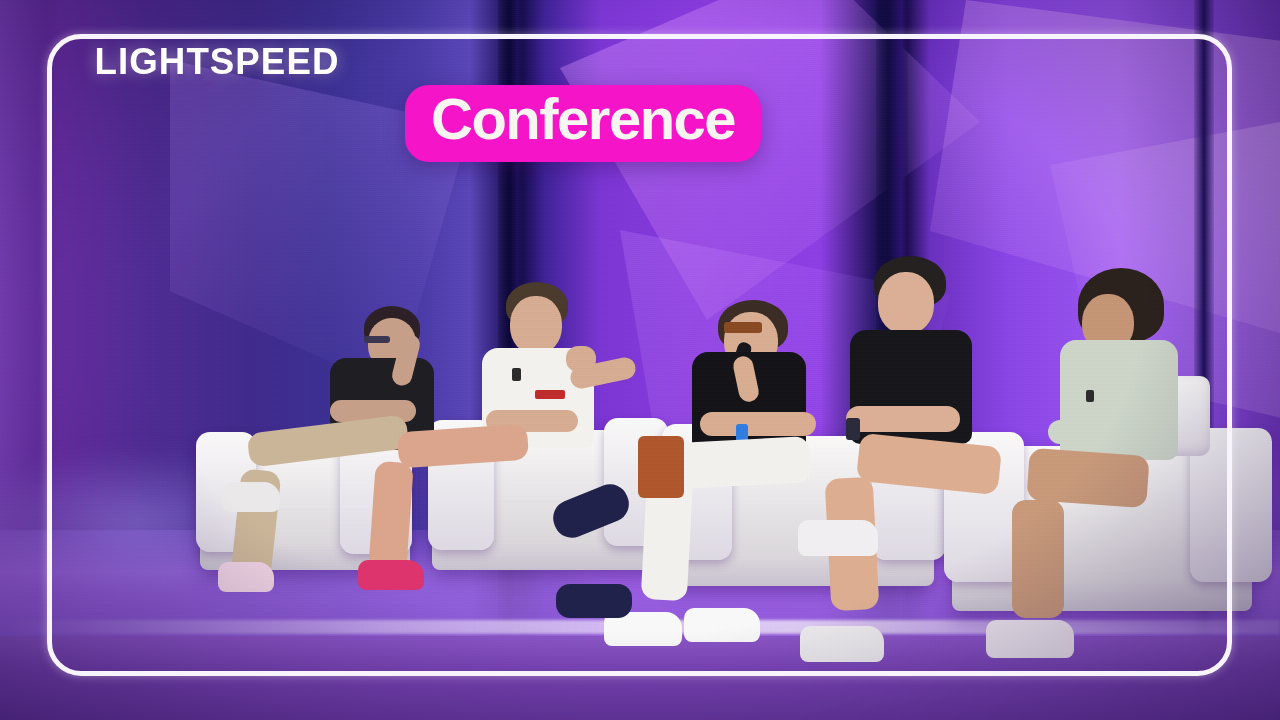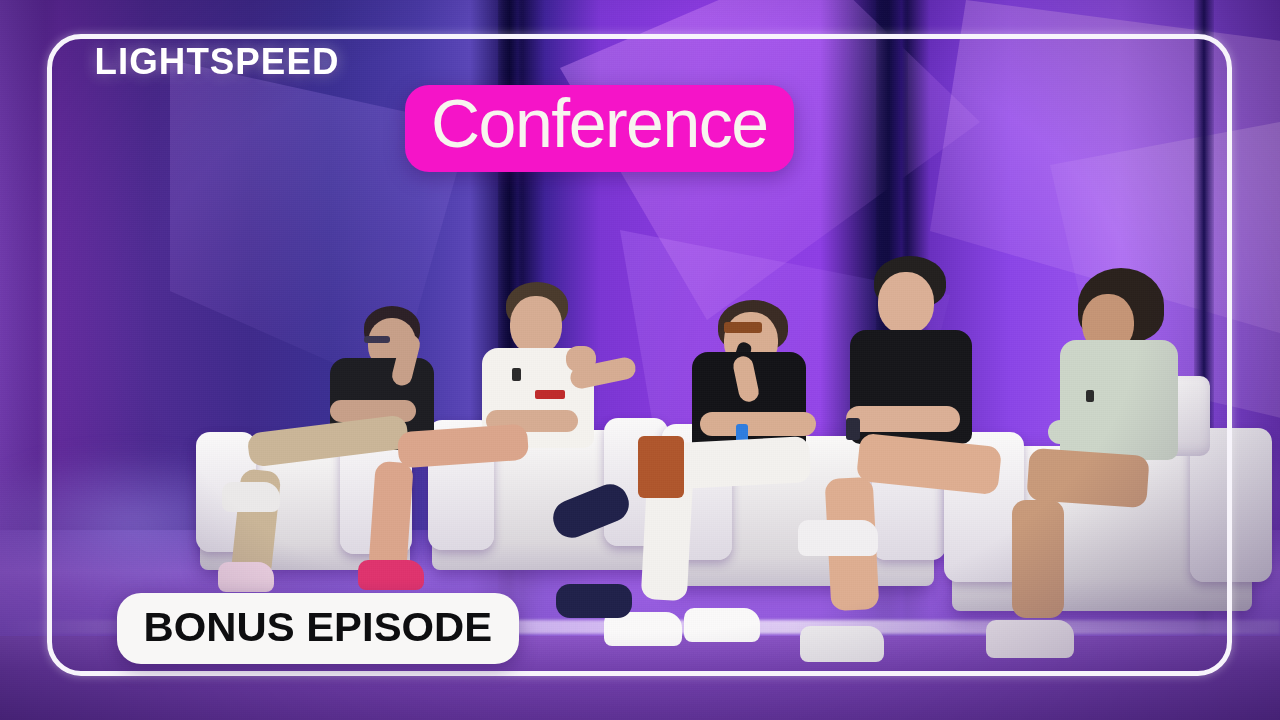--- a/index.html
+++ b/index.html
@@ -143,21 +143,21 @@
 
   
   .title-primary {
     position:absolute; left:405px; top:85px;
     background:#f514c8;
     border-radius:24px;
     padding:4px 26px 14px 26px;
     box-shadow:0 6px 20px rgba(50,10,90,.35);
   }
   .title-primary .txt {
-    font-size:68px; font-weight:400; line-height:1.02;
+    font-size:58px; font-weight:700; line-height:1.02;
     color:#f7f5ef; letter-spacing:-1.5px;
     white-space:nowrap;
   }
 
   .title-secondary {
     position:absolute; left:532px; top:198px;
     width:299px; height:94px;
     background:#1e1f26;
     border-radius:22px;
     box-shadow:0 6px 20px rgba(30,5,60,.45);
@@ -315,17 +315,14 @@
 
   <div class="frame"></div>
 
   <div class="logo">LIGHTSPEED</div>
 
   <div class="title-primary">
     <div class="txt">Conference</div>
   </div>
 
 
-  <div class="badge">
-    <div class="txt">BONUS EPISODE</div>
-  </div>
 
 </div>
 
 </body></html>

